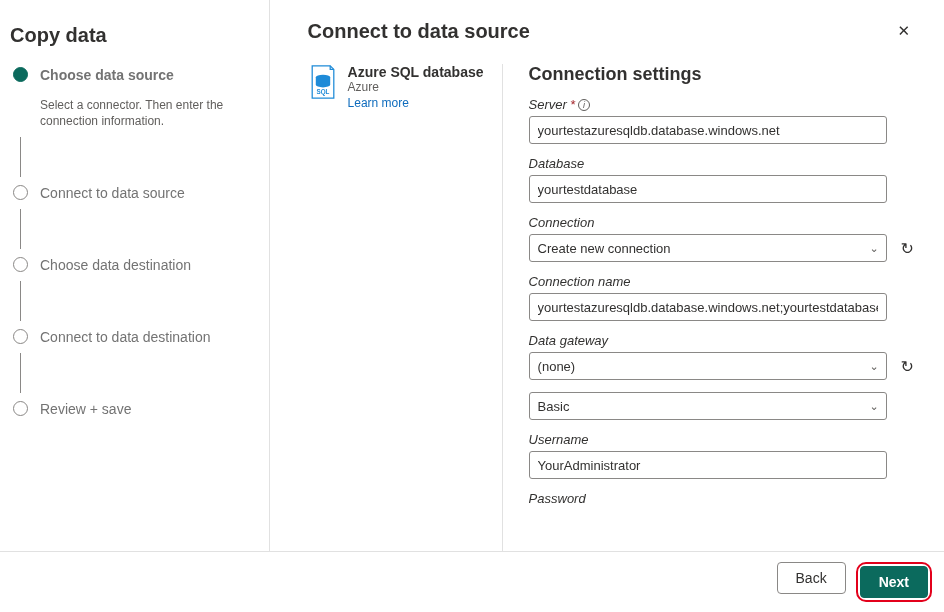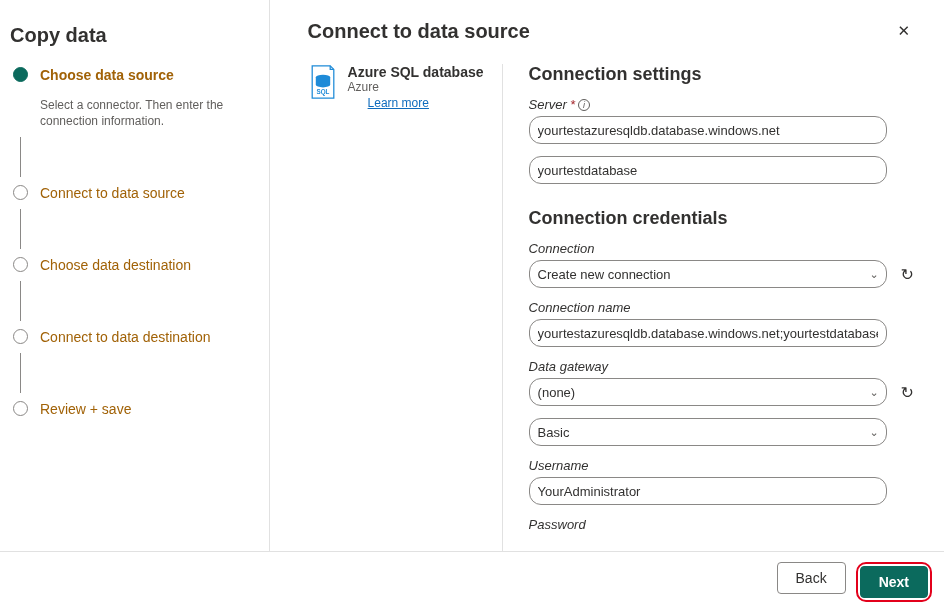--- a/index.html
+++ b/index.html
@@ -27,21 +27,21 @@
   }
   .step { display: flex; align-items: flex-start; padding: 0 0 4px 0; }
   .step-col { display: flex; flex-direction: column; align-items: center; width: 20px; margin-right: 10px; }
   .circle {
     width: 15px; height: 15px; border-radius: 50%;
     border: 1px solid #8a8886; background: #fff;
   }
   .circle.filled { background: #0b6a5d; border-color: #0b6a5d; }
   .connector { width: 1px; height: 40px; background: #8a8886; margin: 4px 0; }
   .step-body { padding-top: 0; }
-  .step-title { font-size: 14px; color: #a16207; font-weight: 600; }
+  .step-title { font-size: 14px; color: #737373; font-weight: 600; }
   .step-title.normal { font-weight: 400; }
   .step-desc { font-size: 12px; color: #605e5c; margin-top: 14px; line-height: 1.35; max-width: 210px; }
 
   .main {
     flex: 1;
     display: flex;
     flex-direction: column;
     position: relative;
   }
   .main-header {
@@ -58,38 +58,38 @@
     width: 195px;
     border-right: 1px solid #e1e1e1;
     padding-right: 18px;
   }
   .source-item { display: flex; gap: 10px; }
   .sql-icon {
     width: 30px; height: 36px; flex-shrink: 0;
   }
   .source-name { font-size: 14px; font-weight: 600; }
   .source-pub { font-size: 12px; color: #605e5c; }
-  .source-link { font-size: 12px; color: #0f6cbd; text-decoration: underline; cursor: pointer; margin-top: 2px; display: inline-block; margin-left: 20px; }
+  .source-link { font-size: 12px; color: #0f6cbd; cursor: pointer; margin-top: 2px; display: inline-block; }
 
   .form-col {
     flex: 1; padding-left: 26px; overflow-y: auto;
   }
   .section-h { font-size: 18px; font-weight: 600; margin: 0 0 12px 0; }
   .section-h.sp { margin-top: 24px; }
   .field { margin-bottom: 12px; }
   .field-label { font-size: 13px; color: #323130; margin-bottom: 4px; display: flex; align-items: center; gap: 3px; font-style: italic; }
   .req { color: #a4262c; }
   .info-icon {
     width: 12px; height: 12px; border: 1px solid #605e5c; border-radius: 50%;
     display: inline-flex; align-items: center; justify-content: center;
     font-size: 9px; color: #605e5c;
   }
   .input, .select {
     width: 358px; height: 28px;
-    border: 1px solid #8a8886; border-radius: 12px;
+    border: 1px solid #8a8886; border-radius: 3px;
     padding: 0 8px; font-size: 13px; font-family: inherit;
     background: #fff; color: #323130;
   }
   .select-wrap { position: relative; width: 358px; display: inline-block; }
   .select-wrap .chev {
     position: absolute; right: 8px; top: 50%; transform: translateY(-50%);
     pointer-events: none; color: #605e5c; font-size: 11px;
   }
   .select { appearance: none; cursor: pointer; }
   .row-with-refresh { display: flex; align-items: center; gap: 14px; justify-content: center; }
@@ -222,24 +222,26 @@
         <div class="field">
           <div class="field-label">
             <span>Server</span>
             <span class="req">*</span>
             <span class="info-icon">i</span>
           </div>
           <input class="input" value="yourtestazuresqldb.database.windows.net" style="">
         </div>
 
         <div class="field">
+          <div class="field-label">
+              <span>Database</span>
+            </div>
           <input class="input" value="yourtestdatabase" style="">
         </div>
 
-        <div class="section-h sp">Connection credentials</div>
 
         <div class="field">
           <div class="field-label">
               <span>Connection</span>
             </div>
           <div class="row-with-refresh">
             <div class="select-wrap">
               <input class="select" readonly="" value="Create new connection" style="">
               <span class="chev">⌄</span>
             </div>

